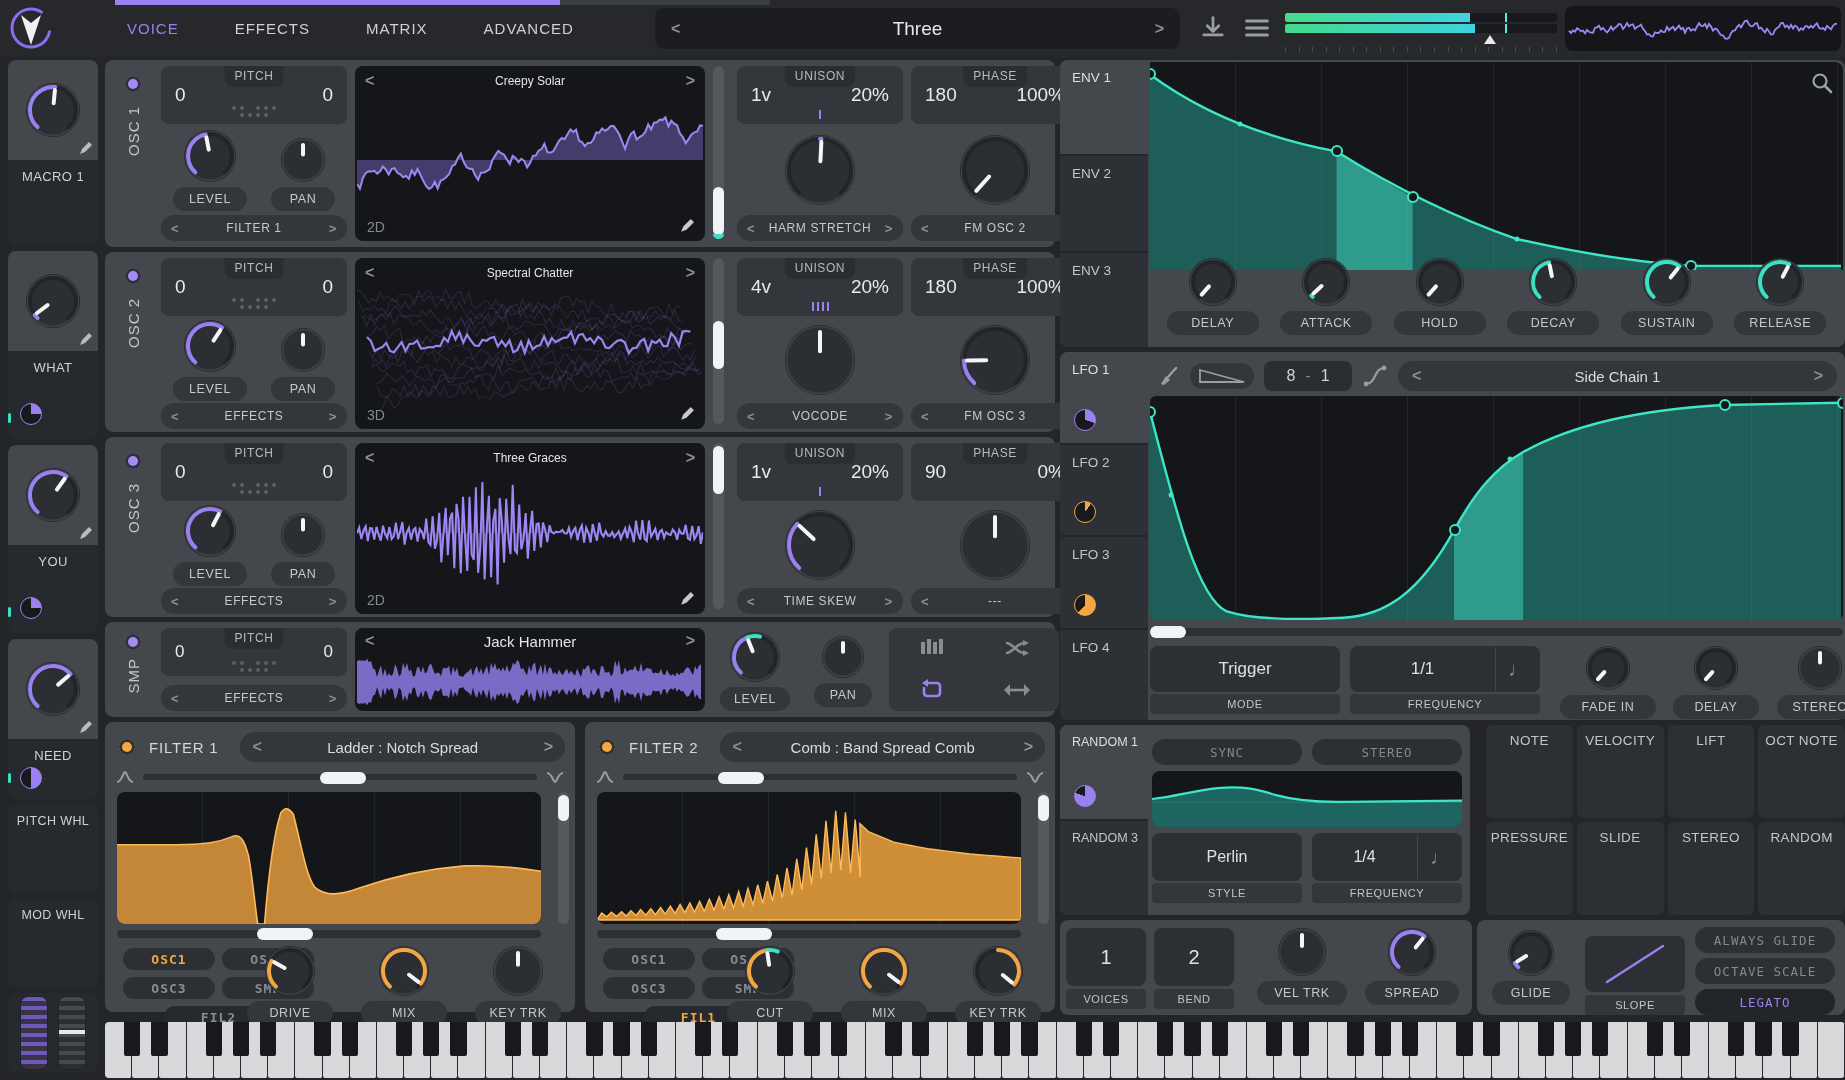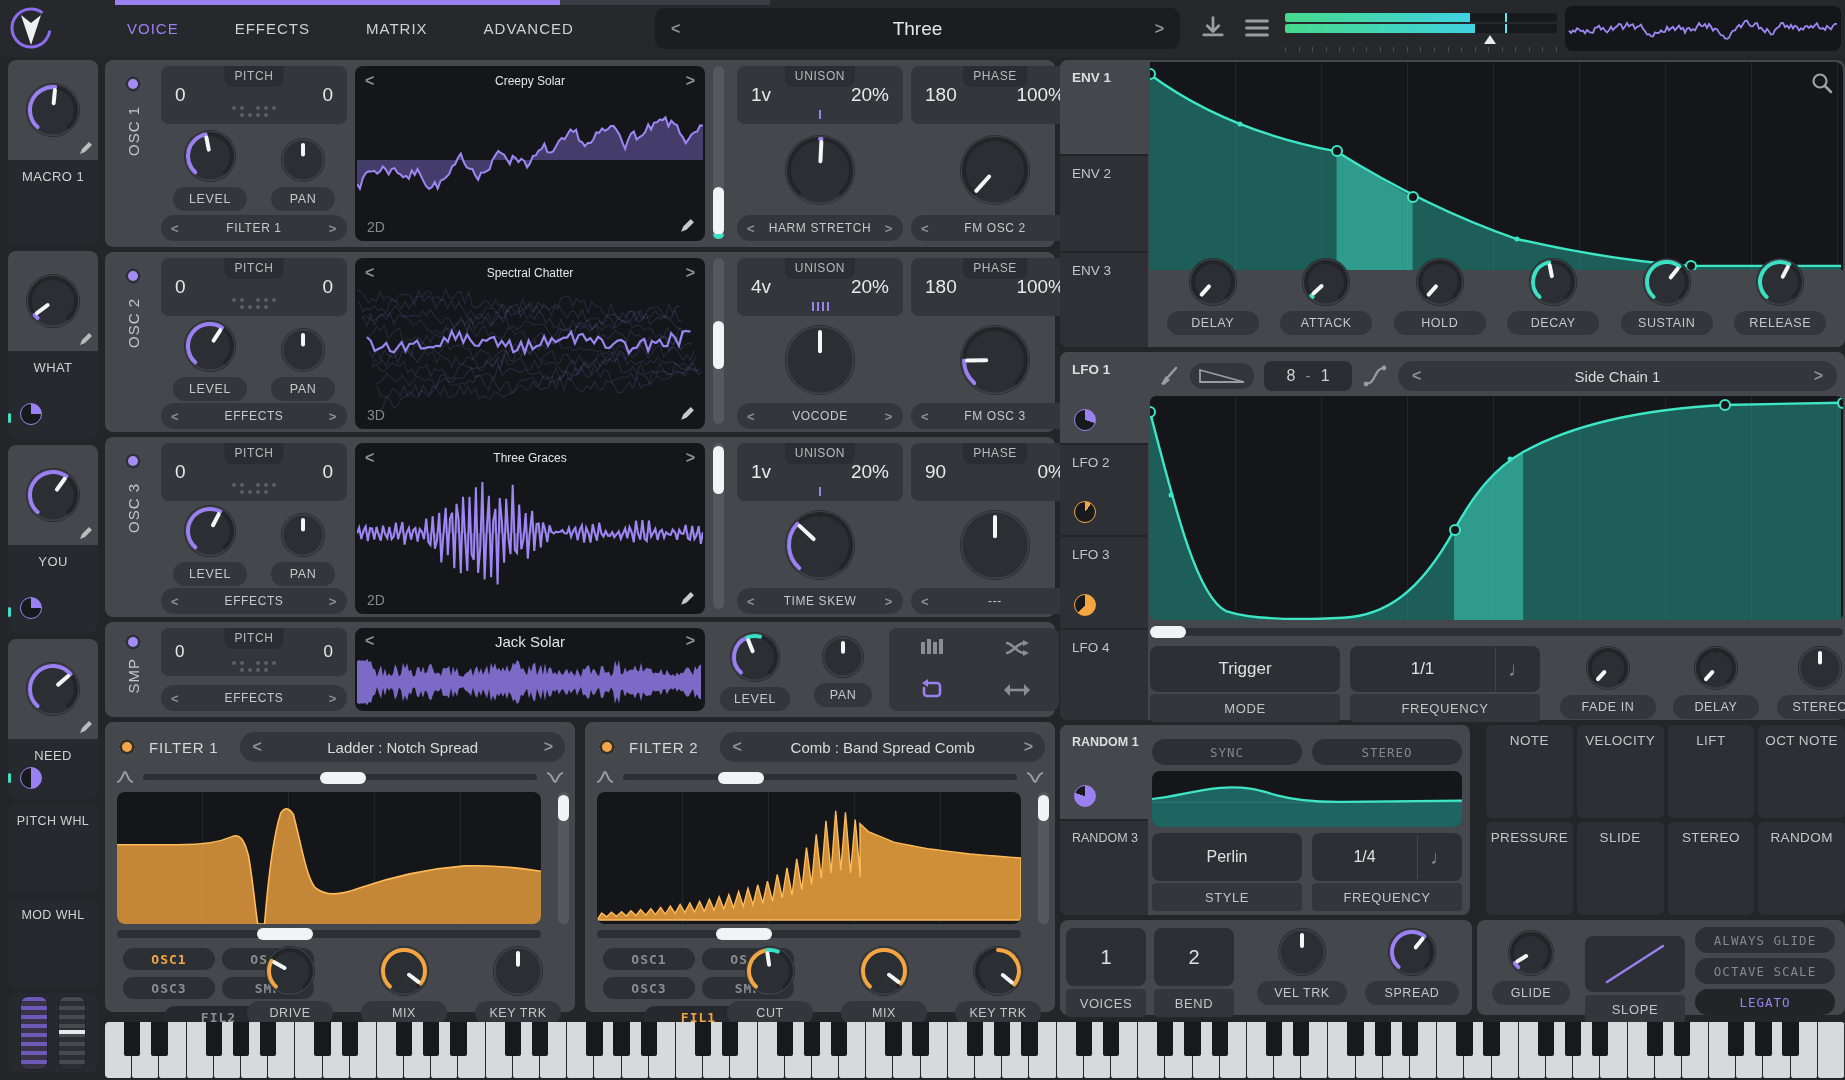--- a/index.html
+++ b/index.html
@@ -105,40 +105,40 @@
   .fbtn.on{color:#f3a642;}
   .fbtn.link{grid-column:1 / span 2;width:110px;justify-self:center;background:#26292d;}
   .fknobs{position:absolute;right:14px;top:222px;display:flex;gap:28px;}
   .fknobs .pill{width:86px;}
   
   #right{position:absolute;left:1060px;top:60px;width:785px;display:flex;flex-direction:column;gap:5px;}
   .rpanel{display:flex;background:#44474b;border-radius:8px;position:relative;}
   .tabcol{width:88px;display:flex;flex-direction:column;}
   .rtab{flex:1;background:#2d3034;font-size:13.5px;color:#c3c5c8;padding:10px 0 0 12px;box-sizing:border-box;
         border-bottom:2px solid #232528;position:relative;}
-  .rtab:first-child{border-radius:8px 0 0 0;font-weight:bold;}
+  .rtab:first-child{border-radius:8px 0 0 0;}
   .rtab:last-child{border-bottom:none;border-radius:0 0 0 8px;}
   .rtab.active{background:#44474b;color:#dcdee0;}
   .rtab .pie{position:absolute;left:14px;bottom:12px;}
   .rbody{flex:1;position:relative;}
   .grid-lines{background-image:repeating-linear-gradient(90deg,transparent 0 85px,#22262a 85px 86px);}
   .knob-row{display:flex;justify-content:space-around;align-items:flex-end;padding:4px 8px 8px;}
   .knob-row .pill{width:92px;}
   .lfo-head{position:absolute;top:8px;left:10px;right:8px;height:32px;display:flex;align-items:center;gap:10px;}
   .lfo-gridpill{background:#2a2d31;border-radius:8px;height:30px;width:88px;display:flex;align-items:center;
                 justify-content:center;gap:10px;font-size:16px;color:#cfd1d3;}
   .lfo-select{flex:1;background:#33363a;border-radius:15px;height:30px;display:flex;align-items:center;
               justify-content:space-between;padding:0 14px;font-size:15px;color:#dadbdd;}
   .mode-box{background:#2c2f33;border-radius:8px;height:46px;display:flex;align-items:center;justify-content:center;
             font-size:17px;color:#dfe0e2;}
   .freq-box{background:#2c2f33;border-radius:8px;height:46px;display:flex;align-items:center;}
   .freq-box .fv{flex:1;text-align:center;font-size:17px;color:#dfe0e2;}
   .freq-box .note{border-left:1px solid #44474b;width:44px;text-align:center;font-size:20px;color:#85888d;line-height:44px;}
-  .lbl-bar{background:#33363a;border-radius:4px;height:28px;display:flex;align-items:center;justify-content:center;
-           font-size:13px;color:#c3c5c8;letter-spacing:.6px;text-align:right;}
+  .lbl-bar{background:#33363a;border-radius:4px;height:20px;display:flex;align-items:center;justify-content:center;
+           font-size:11px;color:#c3c5c8;letter-spacing:.6px;text-align:right;}
   .toggle{height:26px;border-radius:13px;background:#2c2f33;display:flex;align-items:center;justify-content:center;
           font-size:12.5px;color:#85888d;letter-spacing:1px;}
   .toggle.on{color:#9b80f2;background:#222528;}
   .modcell{background:#2c2f33;border-radius:6px;position:relative;}
   .modcell span{position:absolute;top:8px;left:0;right:0;text-align:center;font-size:13.5px;color:#c3c5c8;letter-spacing:.4px;}
   
   #kb{position:absolute;left:105px;top:1022px;width:1740px;height:56px;background:#101214;border-radius:4px;overflow:hidden;}
   .wk{position:absolute;top:0;bottom:0;background:#d8d9da;border-right:1px solid #26282b;box-sizing:border-box;
       border-radius:0 0 2px 2px;}
   .bk{position:absolute;top:0;height:60%;background:#17191c;border-radius:0 0 2px 2px;z-index:2;}
@@ -717,21 +717,21 @@
       </div>
       <div class="routing">
         <span class="chev">&lt;</span>
           <span>EFFECTS</span>
           <span class="chev">&gt;</span>
       </div>
     </div>
     <div class="display">
       <div class="wt-head" style="top:4px">
         <span class="chev">&lt;</span>
-        <span class="wt-title" style="font-size:15px">Jack Solar</span>
+        <span class="wt-title" style="font-size:15px">Jack Hammer</span>
         <span class="chev">&gt;</span>
       </div>
       <svg id="w-smp" width="346" height="60" style="position:absolute;left:2px;top:24px">
           <path d="M0.0,9.3 L2.0,8.0 L4.0,8.8 L6.0,8.3 L8.0,9.2 L10.0,6.7 L12.0,10.2 L14.0,9.0 L16.0,16.5 L18.0,17.2 L20.0,24.9 L22.0,18.6 L24.0,13.2 L26.0,24.3 L28.0,16.2 L30.0,24.5 L32.0,20.9 L34.0,24.0 L36.0,22.0 L38.0,12.2 L40.0,16.2 L42.0,24.5 L44.0,22.1 L46.0,10.6 L48.0,16.6 L50.0,11.1 L52.0,19.5 L54.0,17.2 L56.0,24.4 L58.0,24.1 L60.0,15.5 L62.0,14.9 L64.0,20.9 L66.0,14.3 L68.0,21.6 L70.0,20.1 L72.0,13.2 L74.0,11.6 L76.0,17.2 L78.0,21.9 L80.0,20.8 L82.0,20.8 L84.0,24.0 L86.0,16.1 L88.0,16.2 L90.0,16.3 L92.0,13.8 L94.0,24.0 L96.0,14.6 L98.0,20.4 L100.0,15.5 L102.0,23.7 L104.0,24.0 L106.0,24.9 L108.0,21.9 L110.0,20.6 L112.0,19.1 L114.0,15.9 L116.0,24.2 L118.0,17.0 L120.0,14.1 L122.0,21.6 L124.0,16.1 L126.0,22.7 L128.0,18.0 L130.0,13.6 L132.0,23.3 L134.0,10.4 L136.0,16.5 L138.0,10.9 L140.0,18.2 L142.0,15.8 L144.0,19.5 L146.0,15.2 L148.0,19.6 L150.0,12.7 L152.0,20.0 L154.0,17.3 L156.0,10.5 L158.0,13.0 L160.0,7.9 L162.0,9.7 L164.0,17.6 L166.0,15.7 L168.0,20.0 L170.0,23.3 L172.0,13.4 L174.0,19.8 L176.0,12.2 L178.0,10.5 L180.0,23.5 L182.0,17.6 L184.0,12.6 L186.0,23.1 L188.0,11.0 L190.0,22.5 L192.0,15.4 L194.0,15.8 L196.0,22.2 L198.0,19.9 L200.0,23.1 L202.0,17.6 L204.0,21.4 L206.0,22.9 L208.0,18.9 L210.0,16.8 L212.0,22.2 L214.0,18.4 L216.0,21.5 L218.0,23.8 L220.0,16.4 L222.0,21.1 L224.0,24.9 L226.0,16.6 L228.0,17.4 L230.0,14.1 L232.0,13.3 L234.0,22.2 L236.0,16.7 L238.0,18.1 L240.0,22.3 L242.0,24.3 L244.0,14.2 L246.0,14.0 L248.0,20.4 L250.0,20.6 L252.0,19.5 L254.0,24.5 L256.0,21.3 L258.0,8.2 L260.0,15.2 L262.0,8.0 L264.0,22.2 L266.0,22.1 L268.0,15.3 L270.0,20.0 L272.0,18.2 L274.0,17.6 L276.0,17.9 L278.0,13.5 L280.0,18.4 L282.0,19.5 L284.0,10.5 L286.0,19.8 L288.0,17.3 L290.0,15.7 L292.0,16.8 L294.0,16.4 L296.0,21.7 L298.0,20.5 L300.0,21.0 L302.0,20.9 L304.0,16.7 L306.0,22.4 L308.0,23.1 L310.0,17.4 L312.0,21.7 L314.0,23.8 L316.0,22.0 L318.0,24.6 L320.0,20.2 L322.0,23.2 L324.0,20.6 L326.0,21.3 L328.0,17.7 L330.0,15.2 L332.0,15.9 L334.0,19.8 L336.0,23.1 L338.0,14.0 L340.0,18.1 L342.0,13.6 L344.0,12.5 L344.0,47.5 L342.0,46.4 L340.0,41.9 L338.0,46.0 L336.0,36.9 L334.0,40.2 L332.0,44.1 L330.0,44.8 L328.0,42.3 L326.0,38.7 L324.0,39.4 L322.0,36.8 L320.0,39.8 L318.0,35.4 L316.0,38.0 L314.0,36.2 L312.0,38.3 L310.0,42.6 L308.0,36.9 L306.0,37.6 L304.0,43.3 L302.0,39.1 L300.0,39.0 L298.0,39.5 L296.0,38.3 L294.0,43.6 L292.0,43.2 L290.0,44.3 L288.0,42.7 L286.0,40.2 L284.0,49.5 L282.0,40.5 L280.0,41.6 L278.0,46.5 L276.0,42.1 L274.0,42.4 L272.0,41.8 L270.0,40.0 L268.0,44.7 L266.0,37.9 L264.0,37.8 L262.0,52.0 L260.0,44.8 L258.0,51.8 L256.0,38.7 L254.0,35.5 L252.0,40.5 L250.0,39.4 L248.0,39.6 L246.0,46.0 L244.0,45.8 L242.0,35.7 L240.0,37.7 L238.0,41.9 L236.0,43.3 L234.0,37.8 L232.0,46.7 L230.0,45.9 L228.0,42.6 L226.0,43.4 L224.0,35.1 L222.0,38.9 L220.0,43.6 L218.0,36.2 L216.0,38.5 L214.0,41.6 L212.0,37.8 L210.0,43.2 L208.0,41.1 L206.0,37.1 L204.0,38.6 L202.0,42.4 L200.0,36.9 L198.0,40.1 L196.0,37.8 L194.0,44.2 L192.0,44.6 L190.0,37.5 L188.0,49.0 L186.0,36.9 L184.0,47.4 L182.0,42.4 L180.0,36.5 L178.0,49.5 L176.0,47.8 L174.0,40.2 L172.0,46.6 L170.0,36.7 L168.0,40.0 L166.0,44.3 L164.0,42.4 L162.0,50.3 L160.0,52.1 L158.0,47.0 L156.0,49.5 L154.0,42.7 L152.0,40.0 L150.0,47.3 L148.0,40.4 L146.0,44.8 L144.0,40.5 L142.0,44.2 L140.0,41.8 L138.0,49.1 L136.0,43.5 L134.0,49.6 L132.0,36.7 L130.0,46.4 L128.0,42.0 L126.0,37.3 L124.0,43.9 L122.0,38.4 L120.0,45.9 L118.0,43.0 L116.0,35.8 L114.0,44.1 L112.0,40.9 L110.0,39.4 L108.0,38.1 L106.0,35.1 L104.0,36.0 L102.0,36.3 L100.0,44.5 L98.0,39.6 L96.0,45.4 L94.0,36.0 L92.0,46.2 L90.0,43.7 L88.0,43.8 L86.0,43.9 L84.0,36.0 L82.0,39.2 L80.0,39.2 L78.0,38.1 L76.0,42.8 L74.0,48.4 L72.0,46.8 L70.0,39.9 L68.0,38.4 L66.0,45.7 L64.0,39.1 L62.0,45.1 L60.0,44.5 L58.0,35.9 L56.0,35.6 L54.0,42.8 L52.0,40.5 L50.0,48.9 L48.0,43.4 L46.0,49.4 L44.0,37.9 L42.0,35.5 L40.0,43.8 L38.0,47.8 L36.0,38.0 L34.0,36.0 L32.0,39.1 L30.0,35.5 L28.0,43.8 L26.0,35.7 L24.0,46.8 L22.0,41.4 L20.0,35.1 L18.0,42.8 L16.0,43.5 L14.0,51.0 L12.0,49.8 L10.0,53.3 L8.0,50.8 L6.0,51.7 L4.0,51.2 L2.0,52.0 L0.0,50.7 Z" fill="rgba(150,128,242,0.8)"></path>
         </svg>
     </div>
     <div class="kwrap" style="justify-content:flex-start;padding-top:2px">
       <span class="knob">
           <svg width="54" height="54" viewBox="0 0 54 54">
             <circle cx="27" cy="27" r="25" fill="#1e2124"></circle>

